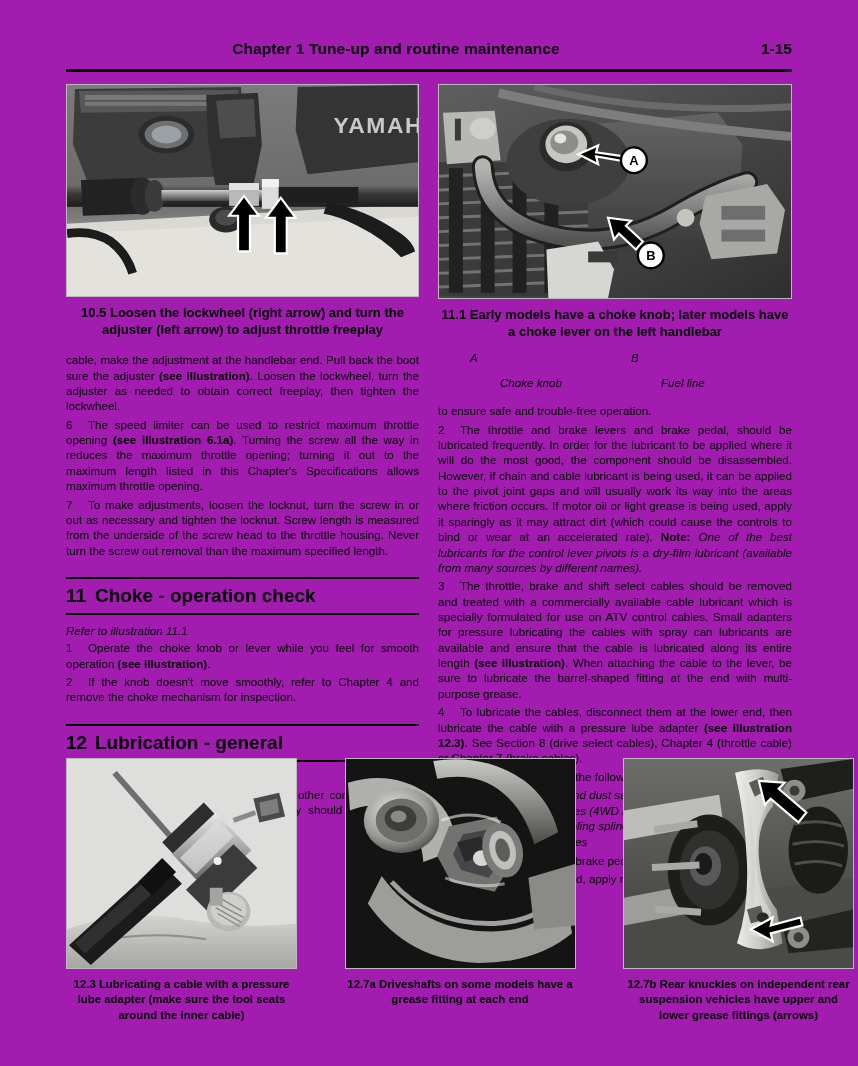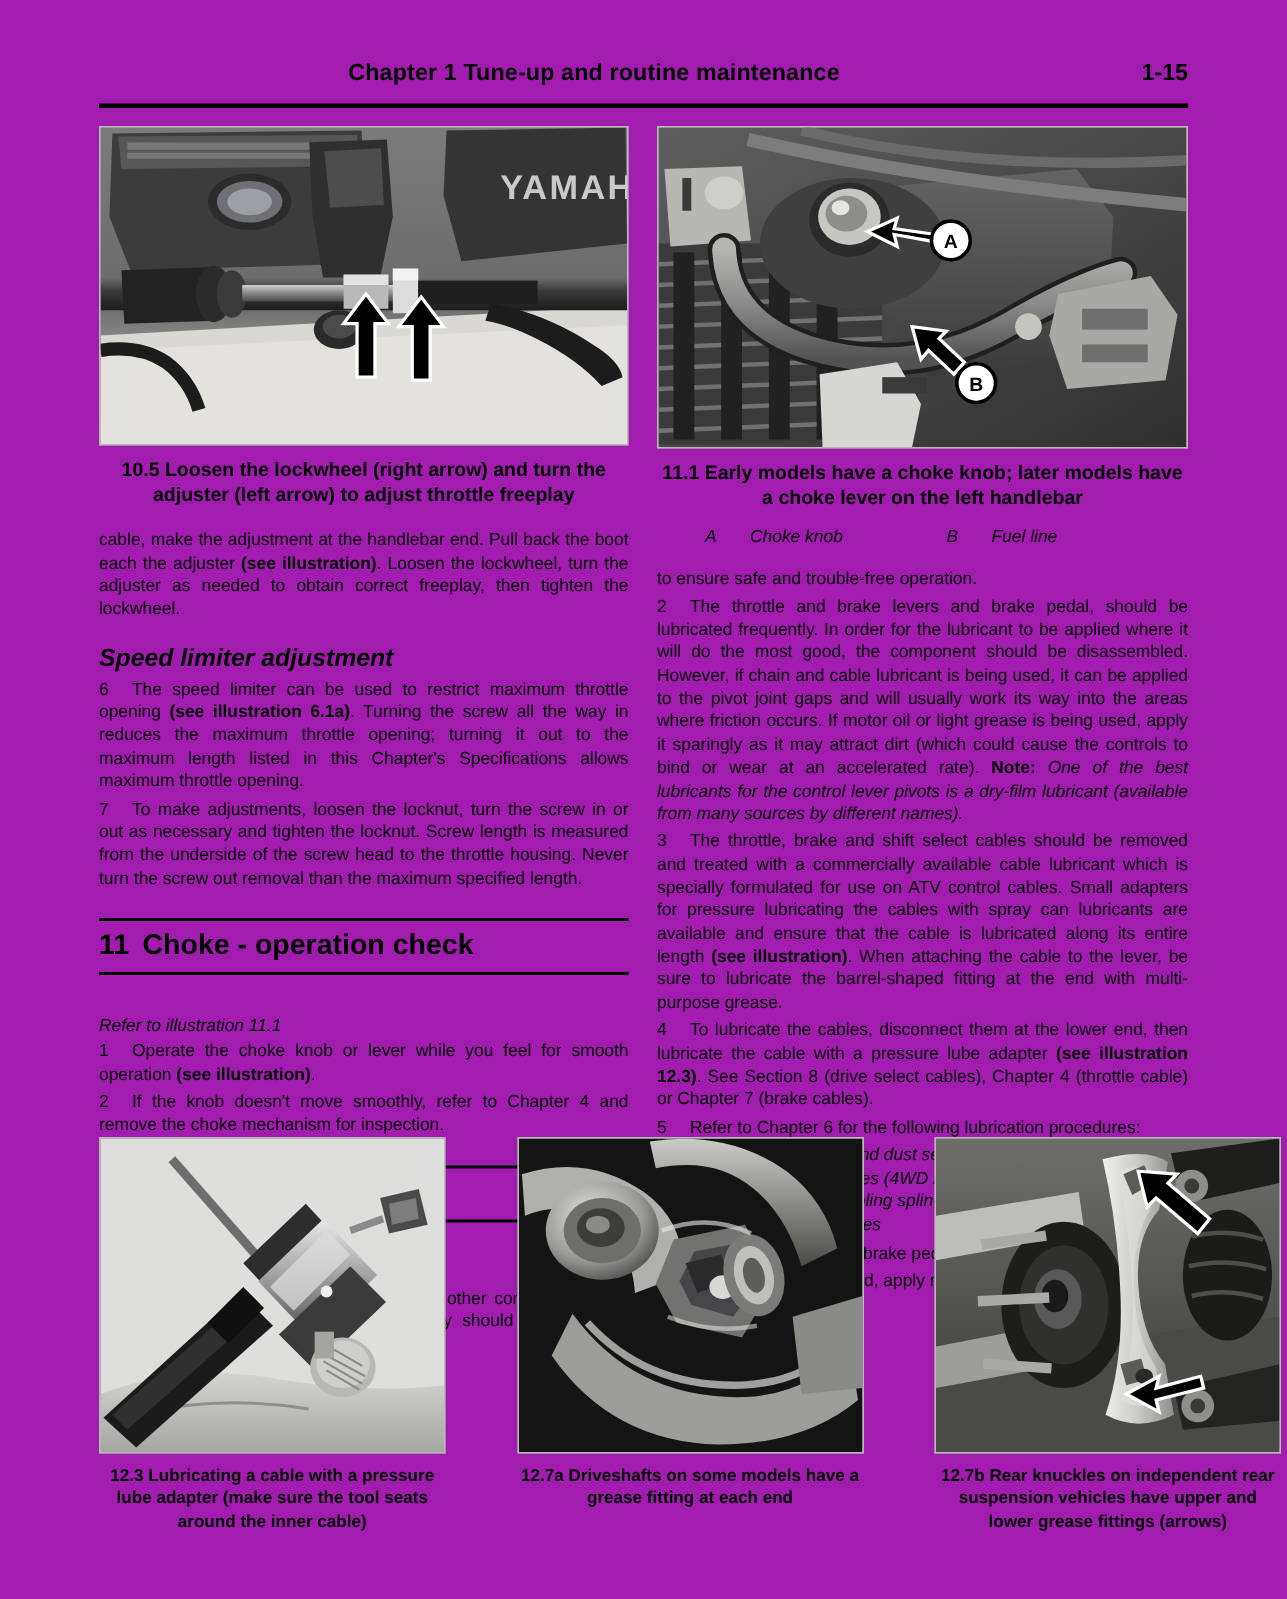--- a/index.html
+++ b/index.html
@@ -88,21 +88,21 @@
   }
   .legend-row {
     display: flex;
     margin-top: 11px;
     font-size: 11.6px;
     font-style: italic;
     padding-left: 32px;
   }
   .legend-item { display: flex; width: 50%; }
   .legend-key { width: 30px; font-style: italic; }
-  .legend-val { font-style: italic; }
+  .legend-val { font-style: italic; margin-top: 25px; }
 
   
   .body-text {
     font-size: 11.6px;
     line-height: 1.325;
     text-align: justify;
     margin-top: 14px;
   }
   .body-text.tight { margin-top: 3px; }
   .body-text p { margin: 0; }
@@ -129,21 +129,21 @@
   .sec-header-text {
     font-size: 19px;
     font-weight: bold;
     padding: 6px 0 6px 0;
   }
   .sec-num { display: inline-block; min-width: 29px; }
 
   .refline {
     font-size: 11.6px;
     font-style: italic;
-    margin-top: 27px;
+    margin-top: 9px;
   }
 
   .list-item {
     display: flex;
     font-size: 11.6px;
     font-style: italic;
     line-height: 1.36;
     padding-left: 10px;
   }
   .list-key { width: 22px; }
@@ -261,24 +261,23 @@
           </g>
           <g>
             <path class="marker-arrow" d="M209 170 L209 134 L200 134 L215 114 L230 134 L221 134 L221 170 Z"></path>
           </g>
         </svg>
       </div>
     </div>
     <div class="caption">10.5  Loosen the lockwheel (right arrow) and turn the adjuster (left arrow) to adjust throttle freeplay</div>
 
     <div class="body-text">
-      <p><span>cable, make the adjustment at the handlebar end. Pull back the boot each the adjuster </span><b>(see illustration)</b><span>. Loosen the lockwheel, turn the adjuster as needed to obtain correct freeplay, then tighten the lockwheel.</span></p>
-    </div>
-
-    <div class="sec-title-it">Speed limiter adjustment</div>
+      <p><span>cable, make the adjustment at the handlebar end. Pull back the boot sure the adjuster </span><b>(see illustration)</b><span>. Loosen the lockwheel, turn the adjuster as needed to obtain correct freeplay, then tighten the lockwheel.</span></p>
+    </div>
+
 
     <div class="body-text tight">
       <p><span class="num">6</span><span>The speed limiter can be used to restrict maximum throttle opening </span><b>(see illustration 6.1a)</b><span>. Turning the screw all the way in reduces the maximum throttle opening; turning it out to the maximum length listed in this Chapter's Specifications allows maximum throttle opening.</span></p>
     </div>
 
     <div class="body-text tight">
       <p><span class="num">7</span><span>To make adjustments, loosen the locknut, turn the screw in or out as necessary and tighten the locknut. Screw length is measured from the underside of the screw head to the throttle housing. Never turn the screw out removal than the maximum specified length.</span></p>
     </div>
 
     <div class="sec-header">

